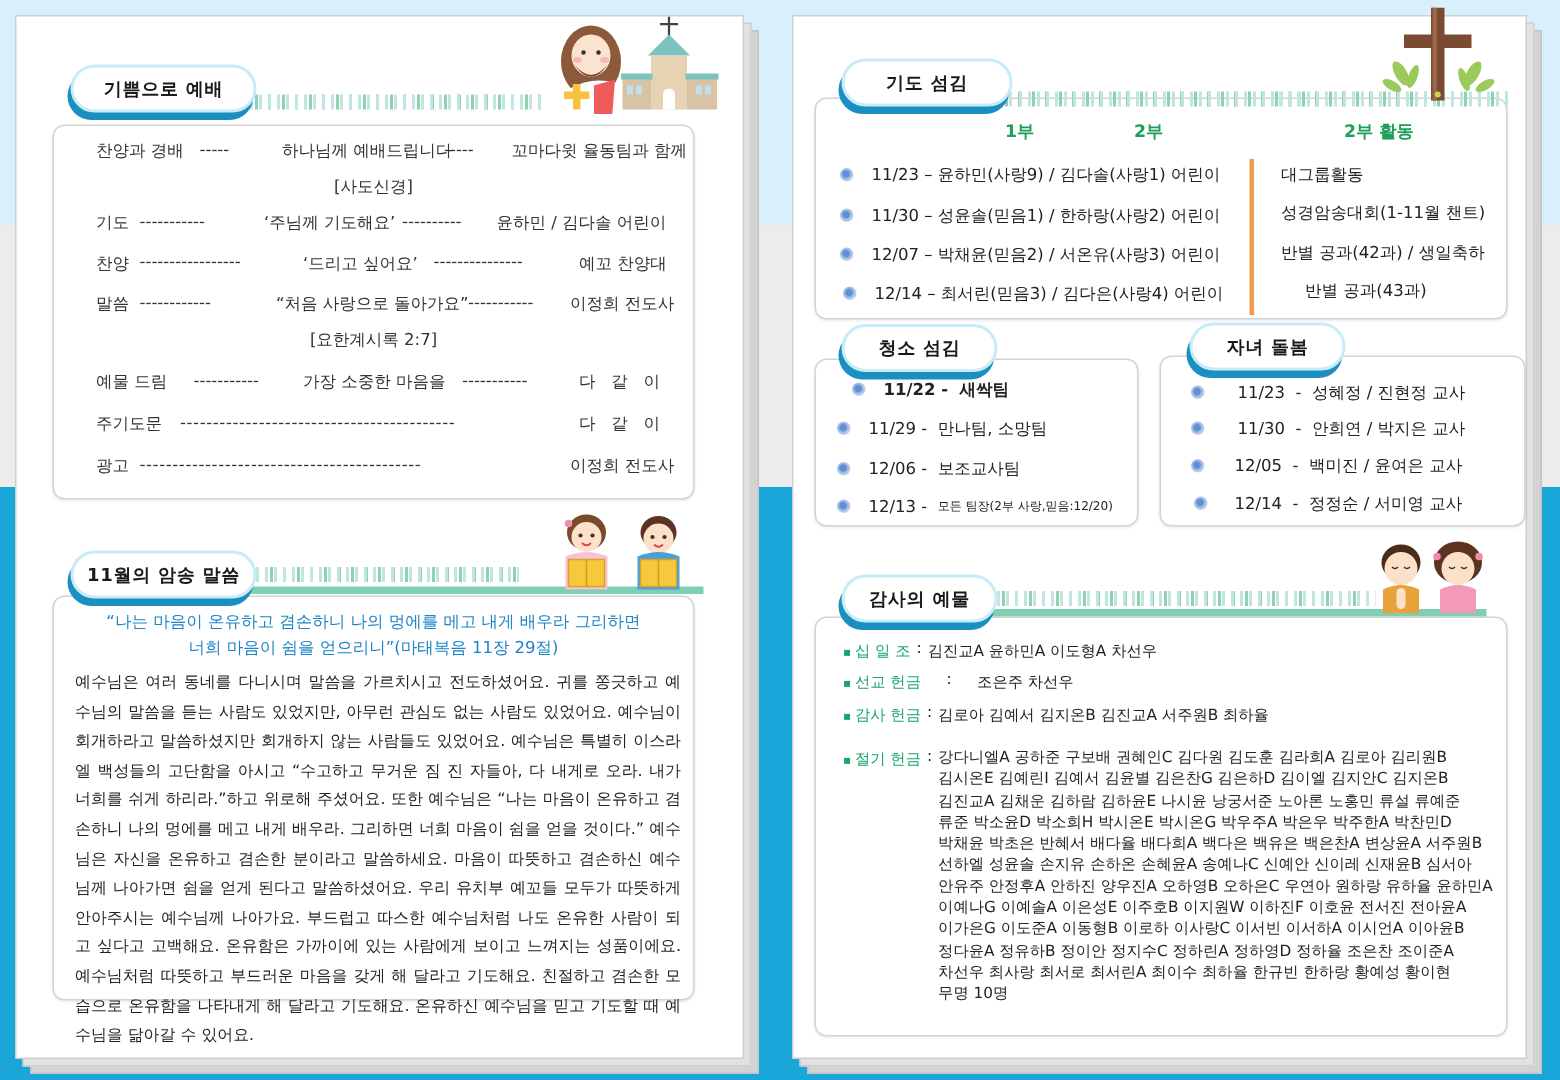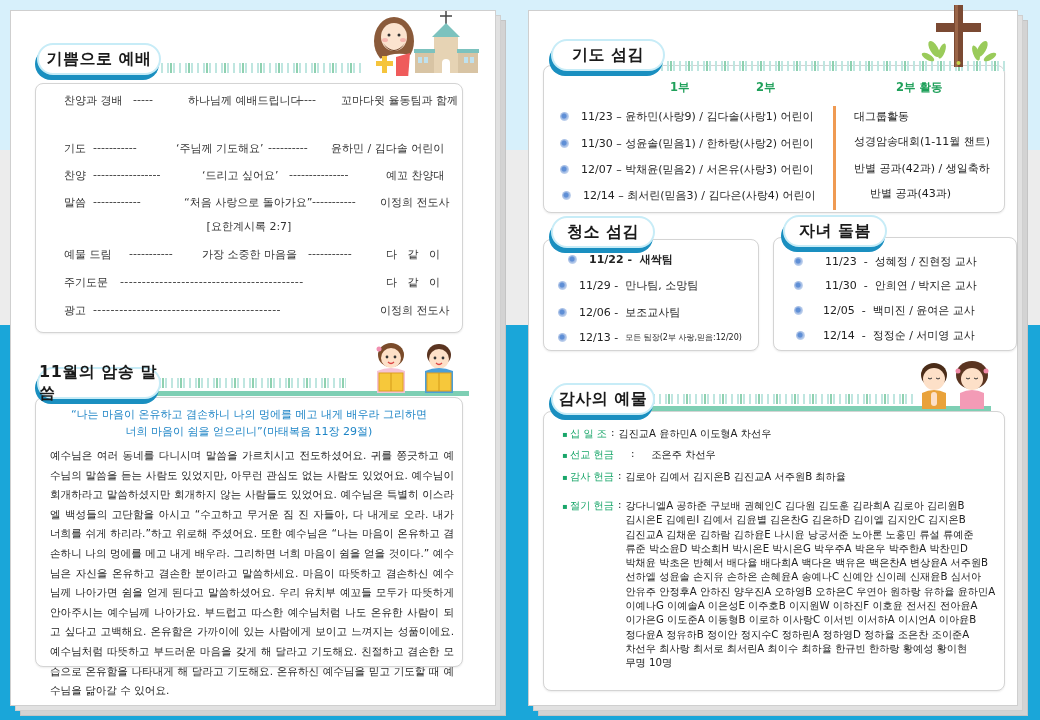--- a/index.html
+++ b/index.html
@@ -17,22 +17,23 @@
   }
   .left-page { left: 10px; top: 10px; width: 486px; height: 696px; }
   .right-page { left: 528px; top: 10px; width: 490px; height: 696px; }
 
   
   .tab {
     position: absolute; height: 32px; border-radius: 17px;
     background: #ffffff; border: 2px solid #c7ecf7;
     box-shadow: -2px 5px 0 0 #1a8fc0;
     display: flex; align-items: center; justify-content: center;
-    font-size: 16px; font-weight: bold; color: #1a1a1a; letter-spacing: 0.5px;
+    font-size: 12px; font-weight: bold; color: #1a1a1a; letter-spacing: 0.5px;
     z-index: 3;
+    margin-left: 10px;
   }
   .fence {
     position: absolute; height: 10px;
     background-image:
       repeating-linear-gradient(to right, #bfe6e0 0px, #bfe6e0 2px, transparent 2px, transparent 6px),
       repeating-linear-gradient(to right, transparent 0px, transparent 3px, #8fd1b0 3px, #8fd1b0 5px, transparent 5px, transparent 9px);
     z-index: 2;
   }
   .ground { position: absolute; height: 5px; background: #7ecfb4; z-index: 2; }
 
@@ -118,20 +119,21 @@
 
   <div class="box" style="left:24px;top:72px;width:428px;height:250px;">
 
     <div class="order-row" style="top:9px;">
       <span style="left:28px">찬양과 경배</span>
       <span style="left:97px">-----</span>
       <span style="left:152px">하나님께 예배드립니다</span>
       <span style="left:260px">-----</span>
       <span style="left:305px">꼬마다윗 율동팀과 함께</span>
     </div>
+    <div class="center-note" style="top:33px;">[사도신경]</div>
 
     <div class="order-row" style="top:57px;">
       <span style="left:28px">기도</span>
       <span style="left:57px">-----------</span>
       <span style="left:140px">‘주님께 기도해요’</span>
       <span style="left:232px">----------</span>
       <span style="left:295px">윤하민 / 김다솔 어린이</span>
     </div>
 
     <div class="order-row" style="top:84px;">

